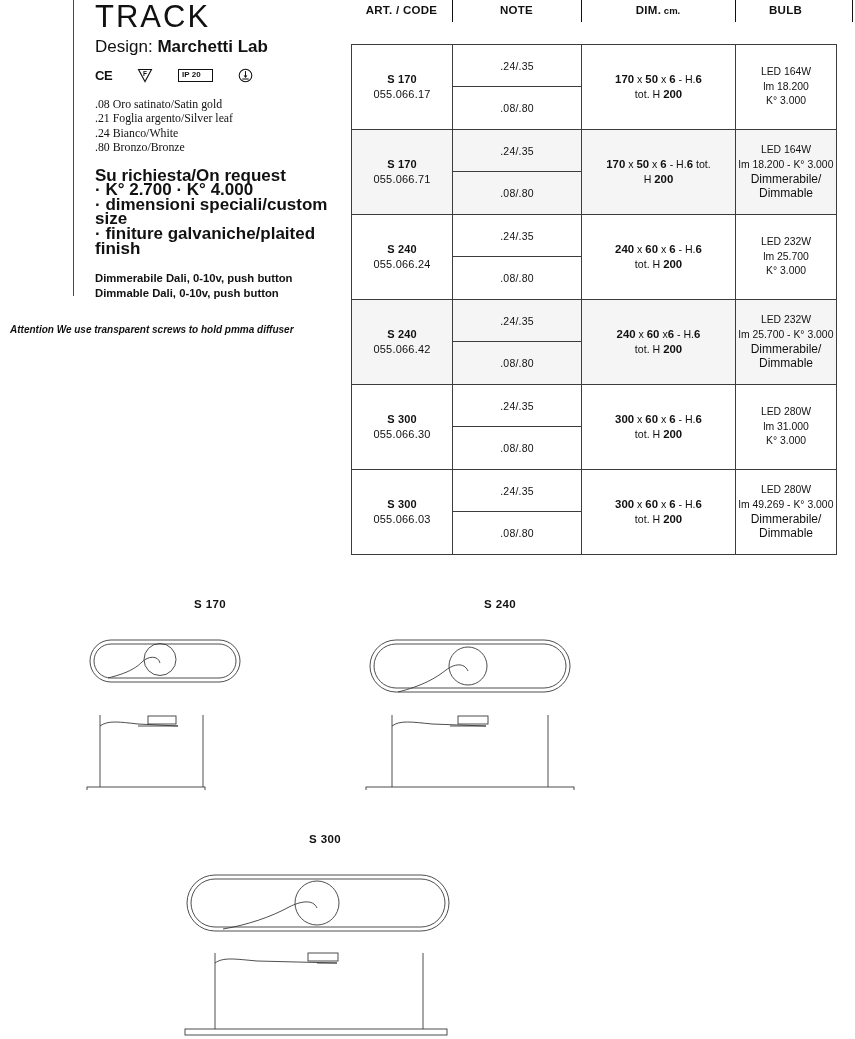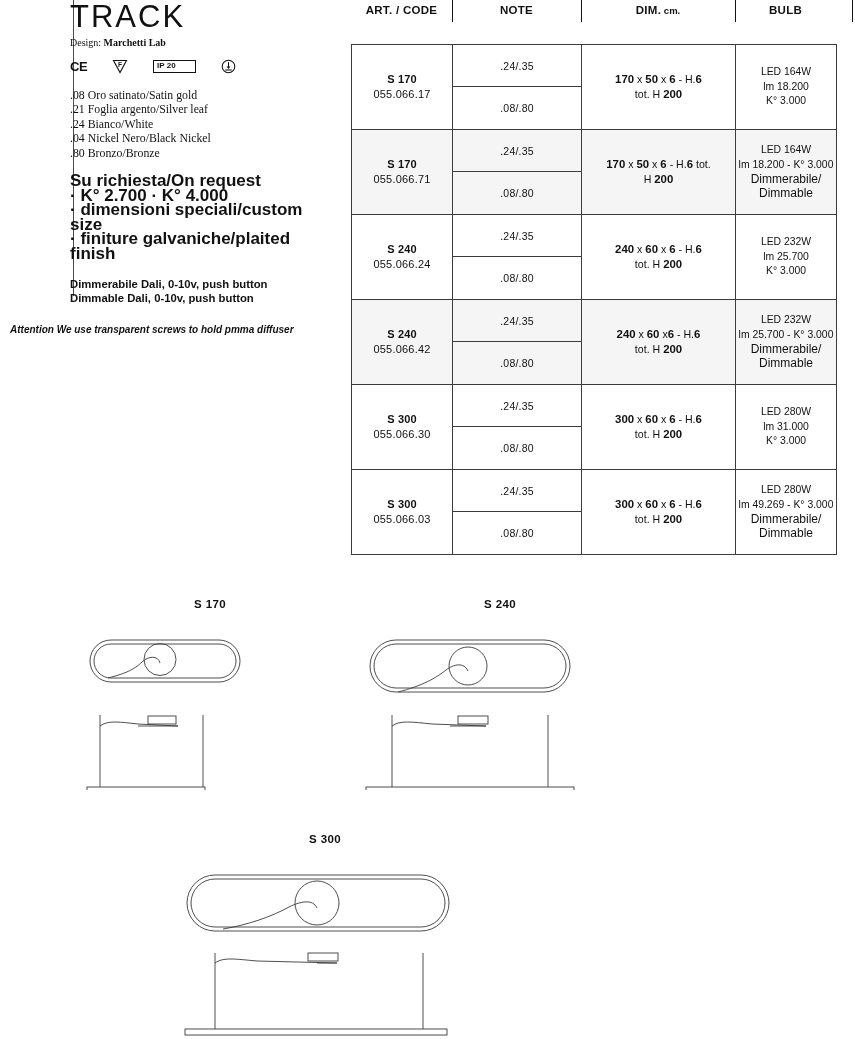--- a/index.html
+++ b/index.html
@@ -14,40 +14,40 @@
   }
 
   
   #info-block {
     position: absolute; left: 0; top: 0; width: 350px; height: 350px;
   }
   #info-rule {
     position: absolute; left: 73px; top: 0px; width: 1px; height: 296px;
     background: #4a4a4a;
   }
-  #info-body { position: absolute; left: 70px; top: 0px; width: 262px; }
+  #info-body { position: absolute; left: 95px; top: 0px; width: 262px; }
 
   .title {
     font-family: "Liberation Sans", sans-serif;
     font-size: 31px; font-weight: 400; letter-spacing: 2.0px;
     line-height: 34px; margin: 0; padding-top: 0px; color: #111;
   }
   .design-line {
-    font-family: Liberation Serif, serif;
-    font-size: 10px; margin-top: 3px; color: #111;
+    font-family: Liberation Sans, sans-serif;
+    font-size: 17px; margin-top: 3px; color: #111;
   }
   .design-line b { font-weight: 700; }
 
   
   .cert-row { margin-top: 10px; height: 17px; display: flex; align-items: center; gap: 25px; }
   .cert-ce { font-family: "Liberation Sans", sans-serif; font-weight: 700; font-size: 13px; letter-spacing: -0.5px; }
   .cert-f { position: relative; width: 16px; height: 15px; }
   .cert-f svg { display: block; }
   .cert-ip {
-    border: 1px solid #111; padding: 0px 19px 1px 3px;
+    border: 1px solid #111; padding: 0px 11px 1px 3px;
     font-size: 8px; font-weight: 600; line-height: 10px;
     font-family: "Liberation Sans", sans-serif; letter-spacing: 0px;
   }
   .cert-earth { width: 15px; height: 15px; }
 
   .finish-list {
     margin-top: 13px;
     font-family: "Liberation Serif", serif;
     font-size: 11.8px; line-height: 14.4px; color: #111;
   }
@@ -167,21 +167,20 @@
           <polygon points="5.6,7.4 9.4,7.4 7.5,9.9" fill="#111"></polygon>
           <line x1="4.3" y1="11.0" x2="10.7" y2="11.0" stroke="#111" stroke-width="1.05"></line>
         </svg>
       </span>
     </div>
 
     <div class="finish-list">
       <div>.08 Oro satinato/Satin gold</div>
       <div>.21 Foglia argento/Silver leaf</div>
       <div>.24 Bianco/White</div>
-      <div>.04 Nickel Nero/Black Nickel</div>
       <div>.80 Bronzo/Bronze</div>
     </div>
 
     <div class="bold-block">
       <div>Su richiesta/On request</div>
       <div>· K° 2.700 · K° 4.000</div>
       <div>· dimensioni speciali/custom size</div>
       <div>· finiture galvaniche/plaited finish</div>
     </div>
 

